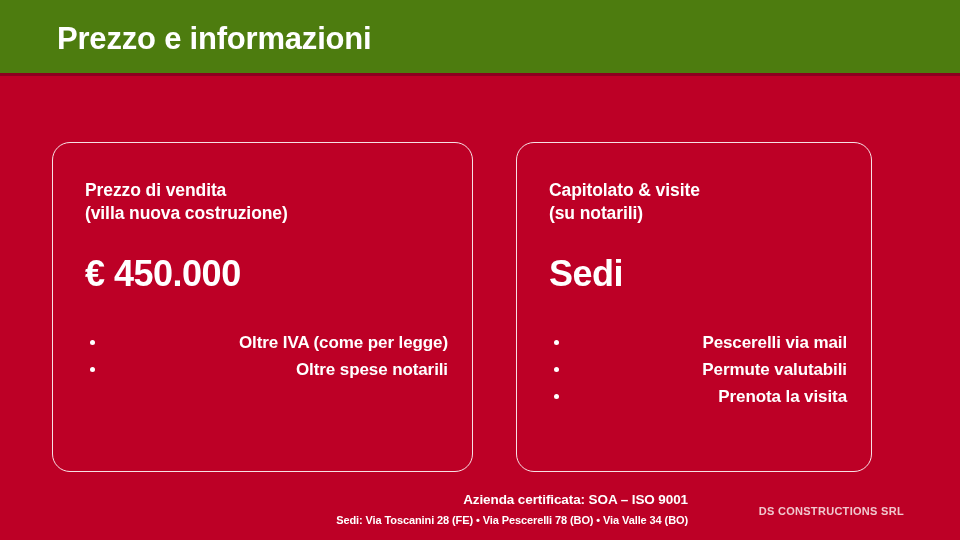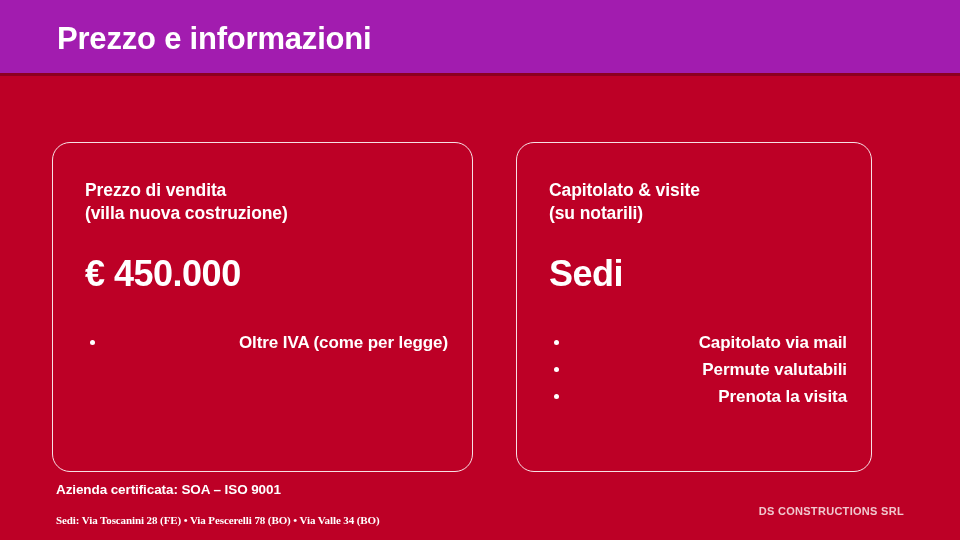--- a/index.html
+++ b/index.html
@@ -21,21 +21,21 @@
     background: #bd0026;
   }
 
   
   .header-band {
     position: absolute;
     left: 0;
     top: 0;
     width: 960px;
     height: 76px;
-    background: #a21caf;
+    background: #4d7c0f;
     box-sizing: border-box;
   }
   .header-band::after {
     content: "";
     position: absolute;
     left: 0;
     bottom: 0;
     width: 100%;
     height: 3px;
     background: #8c0020;
@@ -115,41 +115,41 @@
     top: 11px;
     width: 5px;
     height: 5px;
     border-radius: 50%;
     background: #ffffff;
   }
 
   
   .footer-left {
     position: absolute;
-    left: 56px;
+    left: 68px;
     bottom: 12px;
     width: 620px;
+    text-align: right;
   }
   .footer-line1 {
     font-size: 13.5px;
     font-weight: bold;
     color: #ffffff;
     line-height: 18px;
     letter-spacing: -0.1px;
     white-space: nowrap;
   }
   .footer-line2 {
-    margin-top: 14px;
+    margin-top: 4px;
     font-size: 11px;
     font-weight: bold;
     color: #ffffff;
     line-height: 15px;
     letter-spacing: -0.1px;
     white-space: nowrap;
-    font-family: Liberation Serif, serif;
   }
   .footer-right {
     position: absolute;
     right: 56px;
     bottom: 22px;
     font-size: 11px;
     font-weight: bold;
     color: #f0c7ce;
     letter-spacing: 0.3px;
     line-height: 14px;
@@ -170,35 +170,39 @@
       <div class="card-heading">
         <span>Prezzo di vendita</span>
         <span class="sub">(villa nuova costruzione)</span>
       </div>
       <div class="card-value">€ 450.000</div>
       <ul class="bullet-list">
         <li>
           <span class="dot"></span>
           <span>Oltre IVA (come per legge)</span>
         </li>
+        <li>
+          <span class="dot"></span>
+          <span>Oltre spese notarili</span>
+        </li>
       </ul>
     </div>
   </div>
 
   <div class="card card-right">
     <div class="card-inner">
       <div class="card-heading">
         <span>Capitolato &amp; visite</span>
         <span class="sub">(su notarili)</span>
       </div>
       <div class="card-value">Sedi</div>
       <ul class="bullet-list">
         <li>
           <span class="dot"></span>
-          <span>Capitolato via mail</span>
+          <span>Pescerelli via mail</span>
         </li>
         <li>
           <span class="dot"></span>
           <span>Permute valutabili</span>
         </li>
         <li>
           <span class="dot"></span>
           <span>Prenota la visita</span>
         </li>
       </ul>

